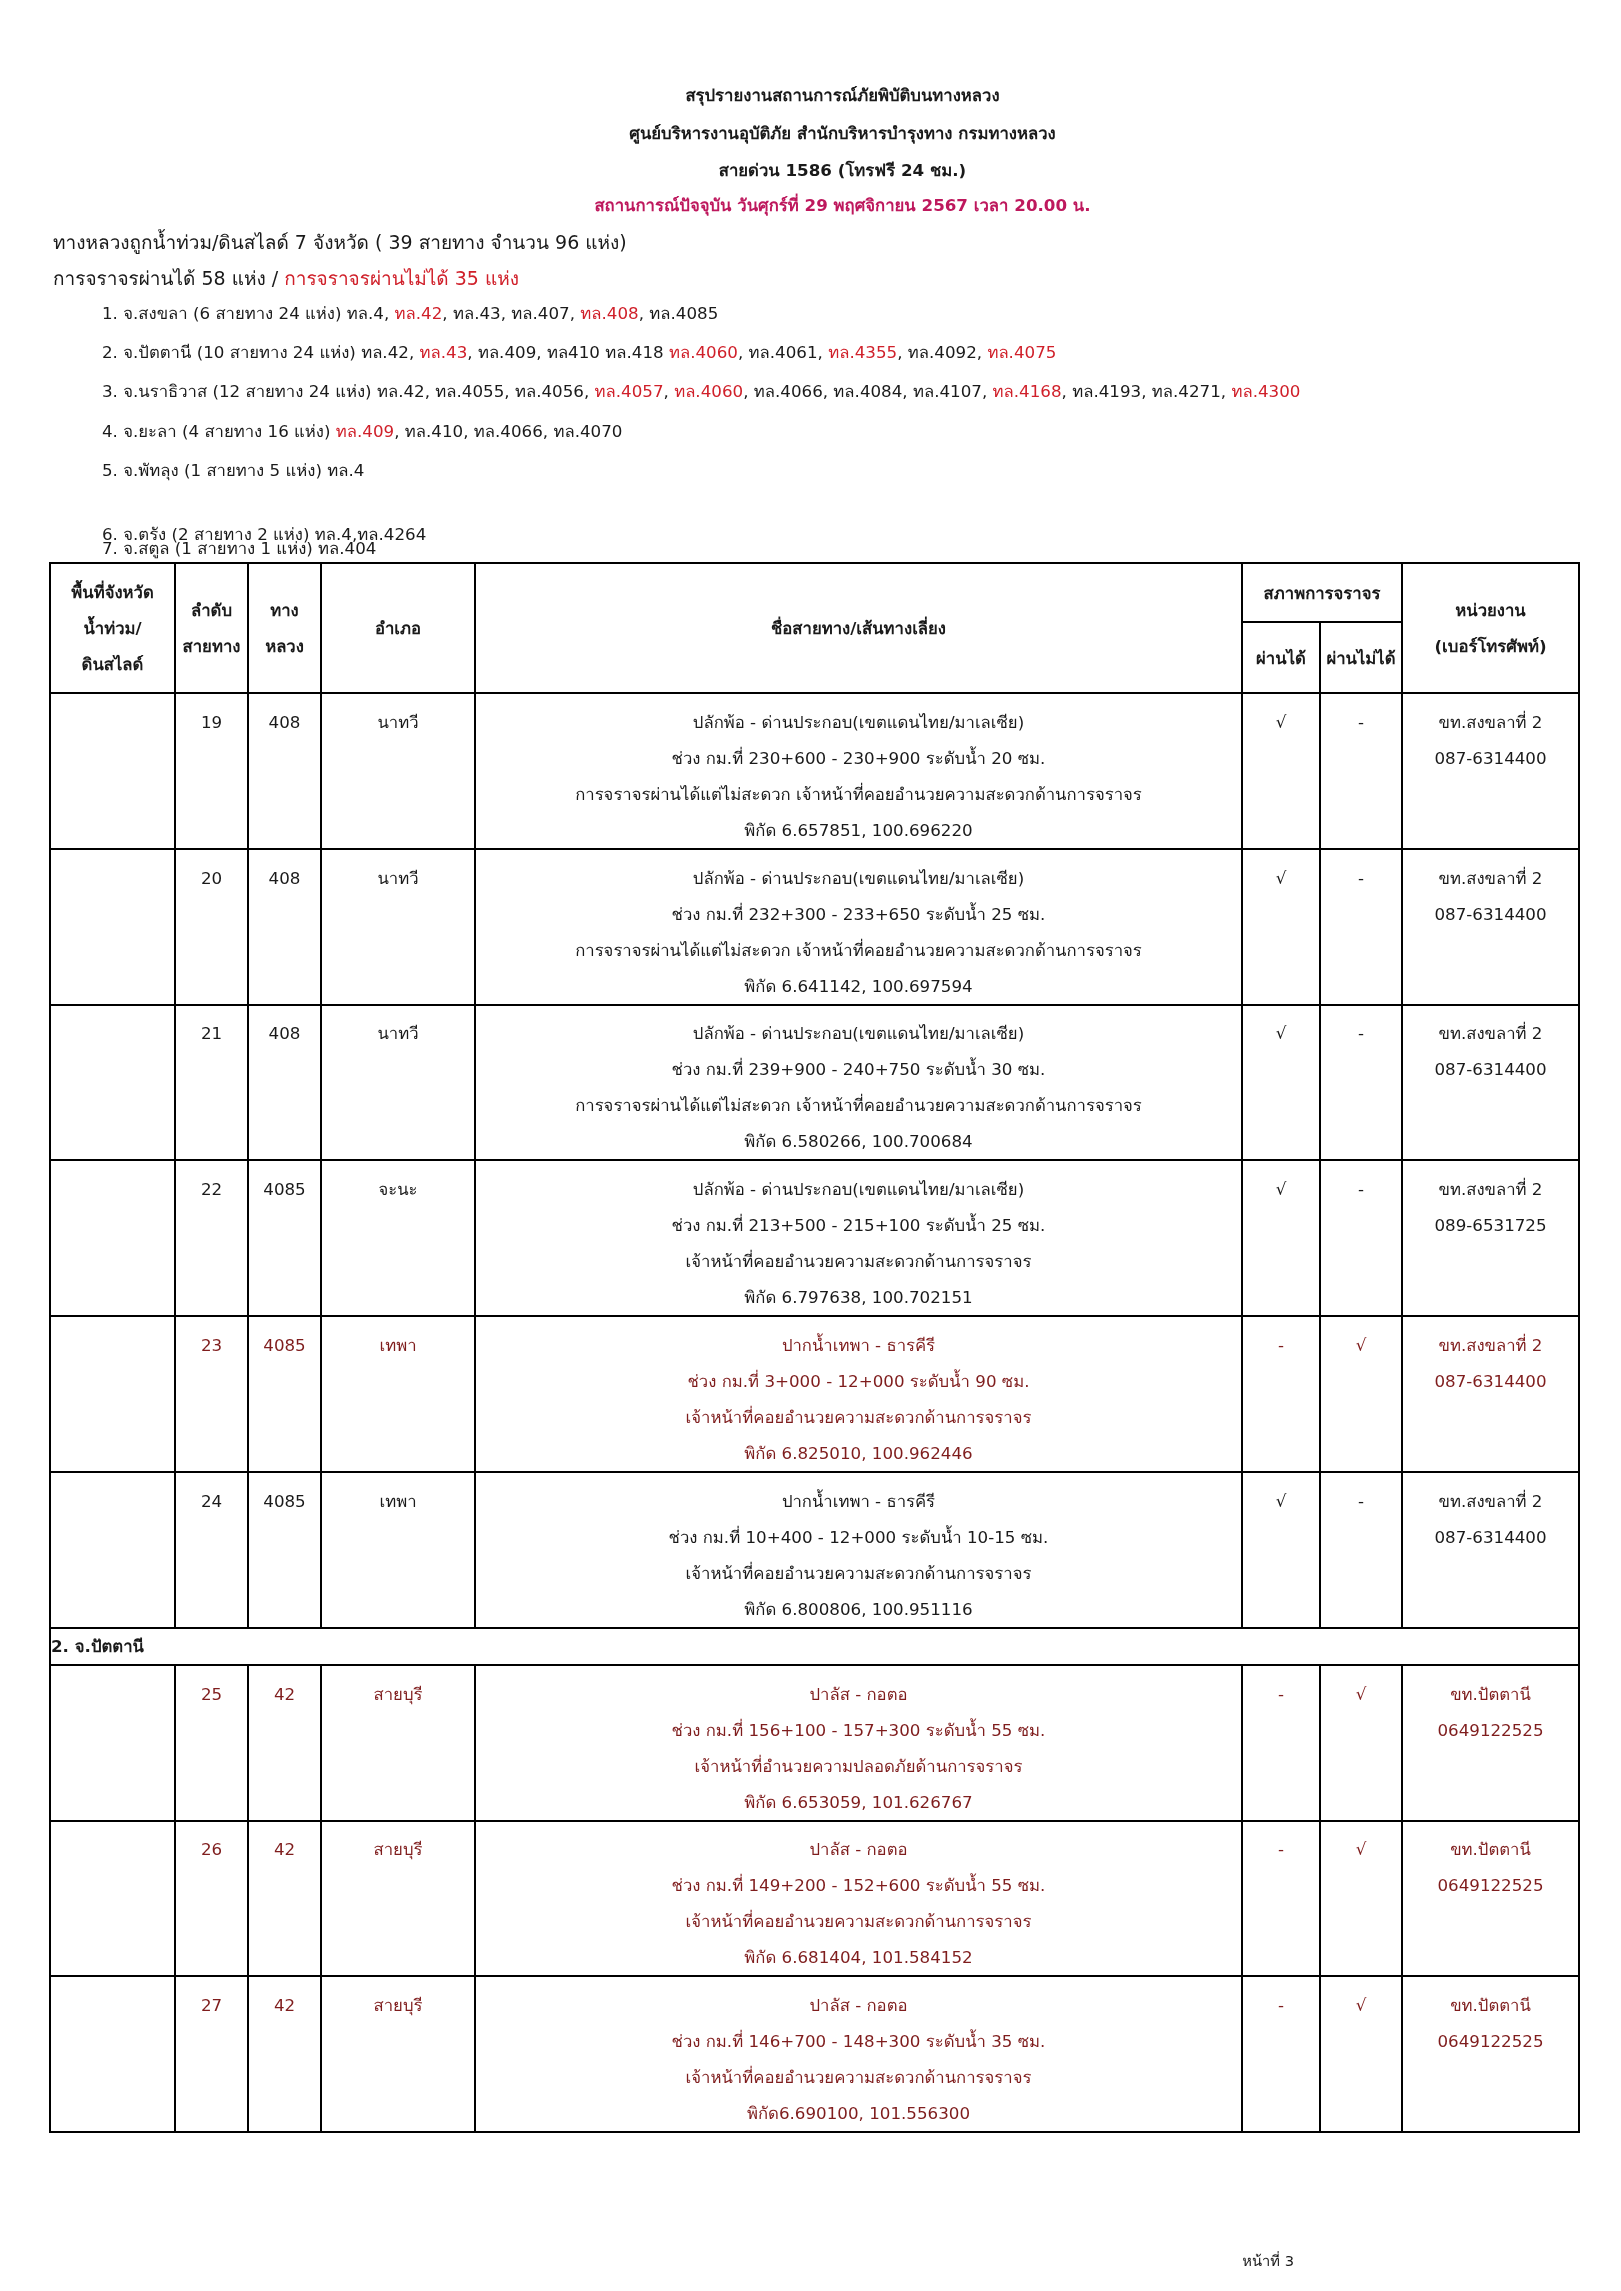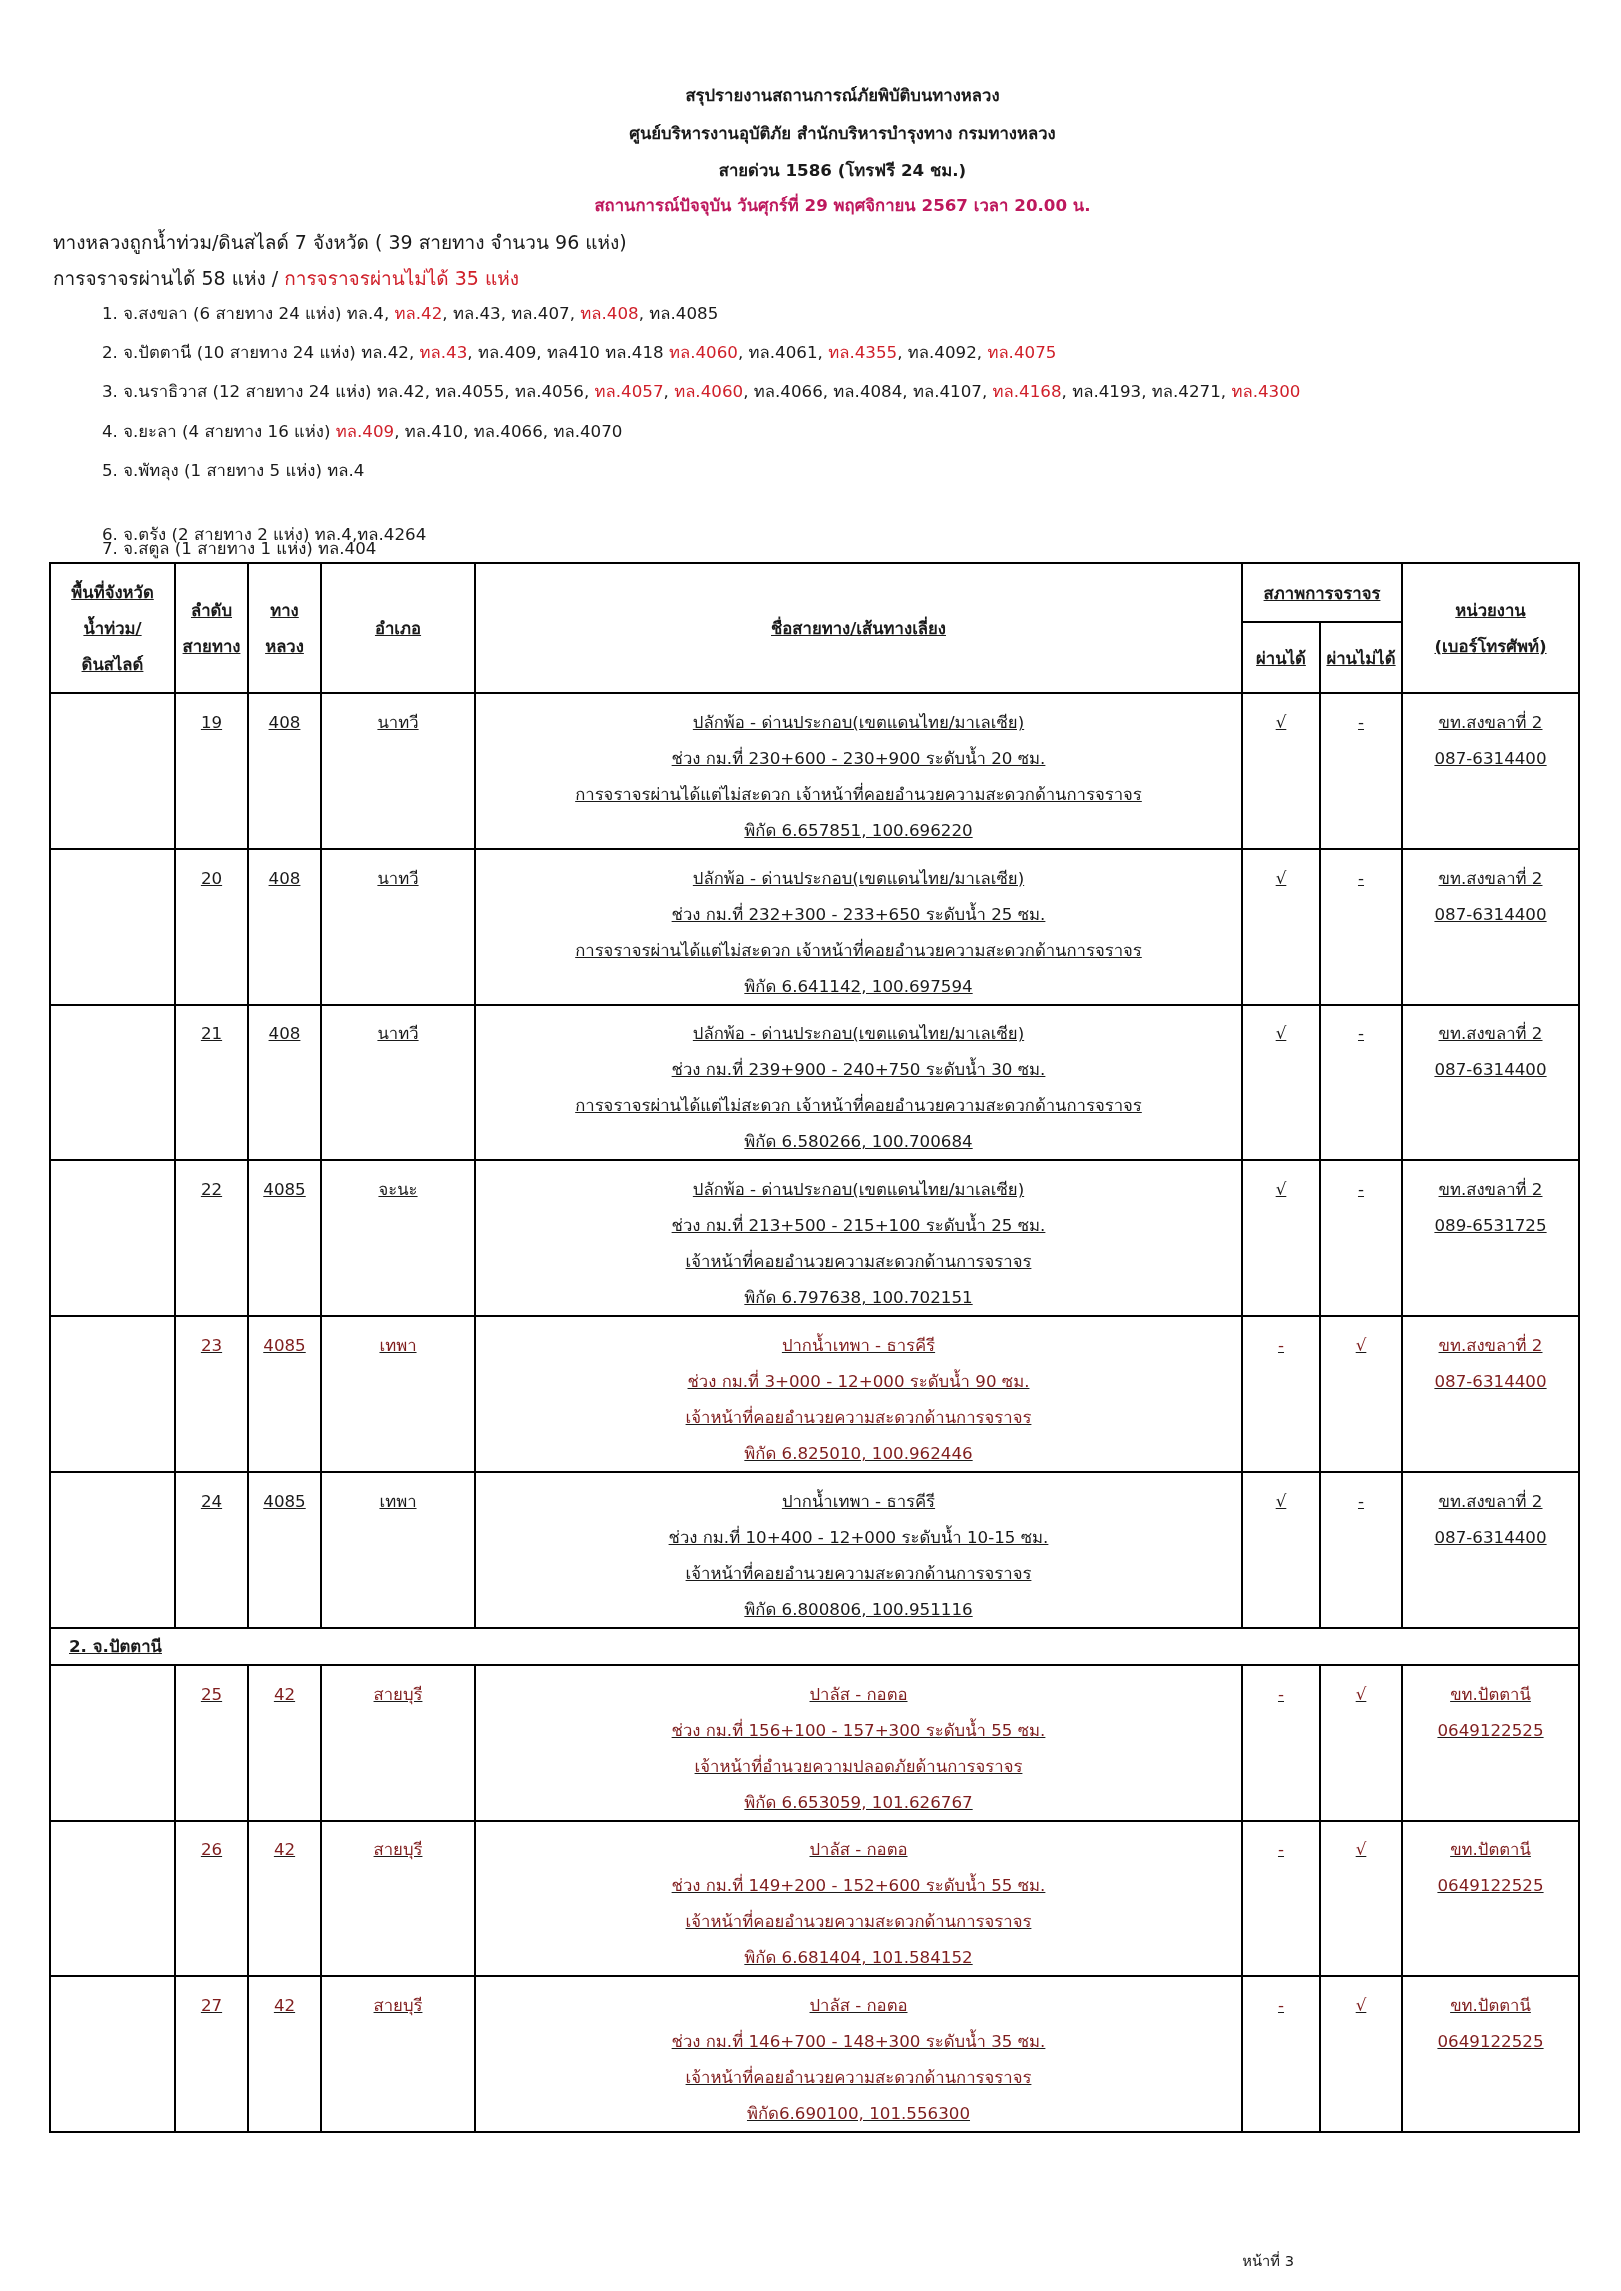--- a/index.html
+++ b/index.html
@@ -8,30 +8,30 @@
     font-family: "DejaVu Sans", "Liberation Sans", sans-serif;
     color: #1a1a1a; font-size: 16.7px;
   }
   .hdr { position: absolute; left: 0; width: 1621px; text-align: center; font-weight: bold; font-size: 16.7px; padding-left: 32px; }
   .hdr.blue { color: #be185d; }
   .summary { position: absolute; left: 53px; font-size: 19px; }
   .red { color: #d0202a; text-align: right; }
   .prov { position: absolute; left: 90px; font-size: 16.7px; white-space: nowrap; margin-left: 12px; }
   table.main {
     position: absolute; left: 49px; top: 562px; width: 1530px;
-    border-collapse: collapse; table-layout: fixed; text-decoration: underline;
+    border-collapse: collapse; table-layout: fixed;
   }
   table.main td, table.main th {
     border: 2.9px solid #000; padding: 0; vertical-align: top; text-align: center;
     font-size: 16.7px; font-weight: normal;
   }
   table.main th { font-weight: bold; vertical-align: middle; }
   .cell-lines { padding-top: 9.8px; line-height: 36px; }
   tr.data-row td { height: 151px; }
-  tr.section-row td { height: 35px; text-align: left; font-weight: bold; vertical-align: middle; padding-left: 18px; }
+  tr.section-row td { height: 35px; text-align: left; font-weight: bold; vertical-align: middle; padding-left: 0; }
   .row-red td { color: #7f1d1d; }
   .footer { position: absolute; top: 2249px; left: 0; width: 1294px; text-align: right; font-size: 14.7px; }
 </style>
 </head>
 <body>
 
 <div class="hdr" style="top:82px">สรุปรายงานสถานการณ์ภัยพิบัติบนทางหลวง</div>
 <div class="hdr" style="top:120px">ศูนย์บริหารงานอุบัติภัย สำนักบริหารบำรุงทาง กรมทางหลวง</div>
 <div class="hdr" style="top:157px">สายด่วน 1586 (โทรฟรี 24 ชม.)</div>
 <div class="hdr blue" style="top:192px">สถานการณ์ปัจจุบัน วันศุกร์ที่ 29 พฤศจิกายน 2567 เวลา 20.00 น.</div>

